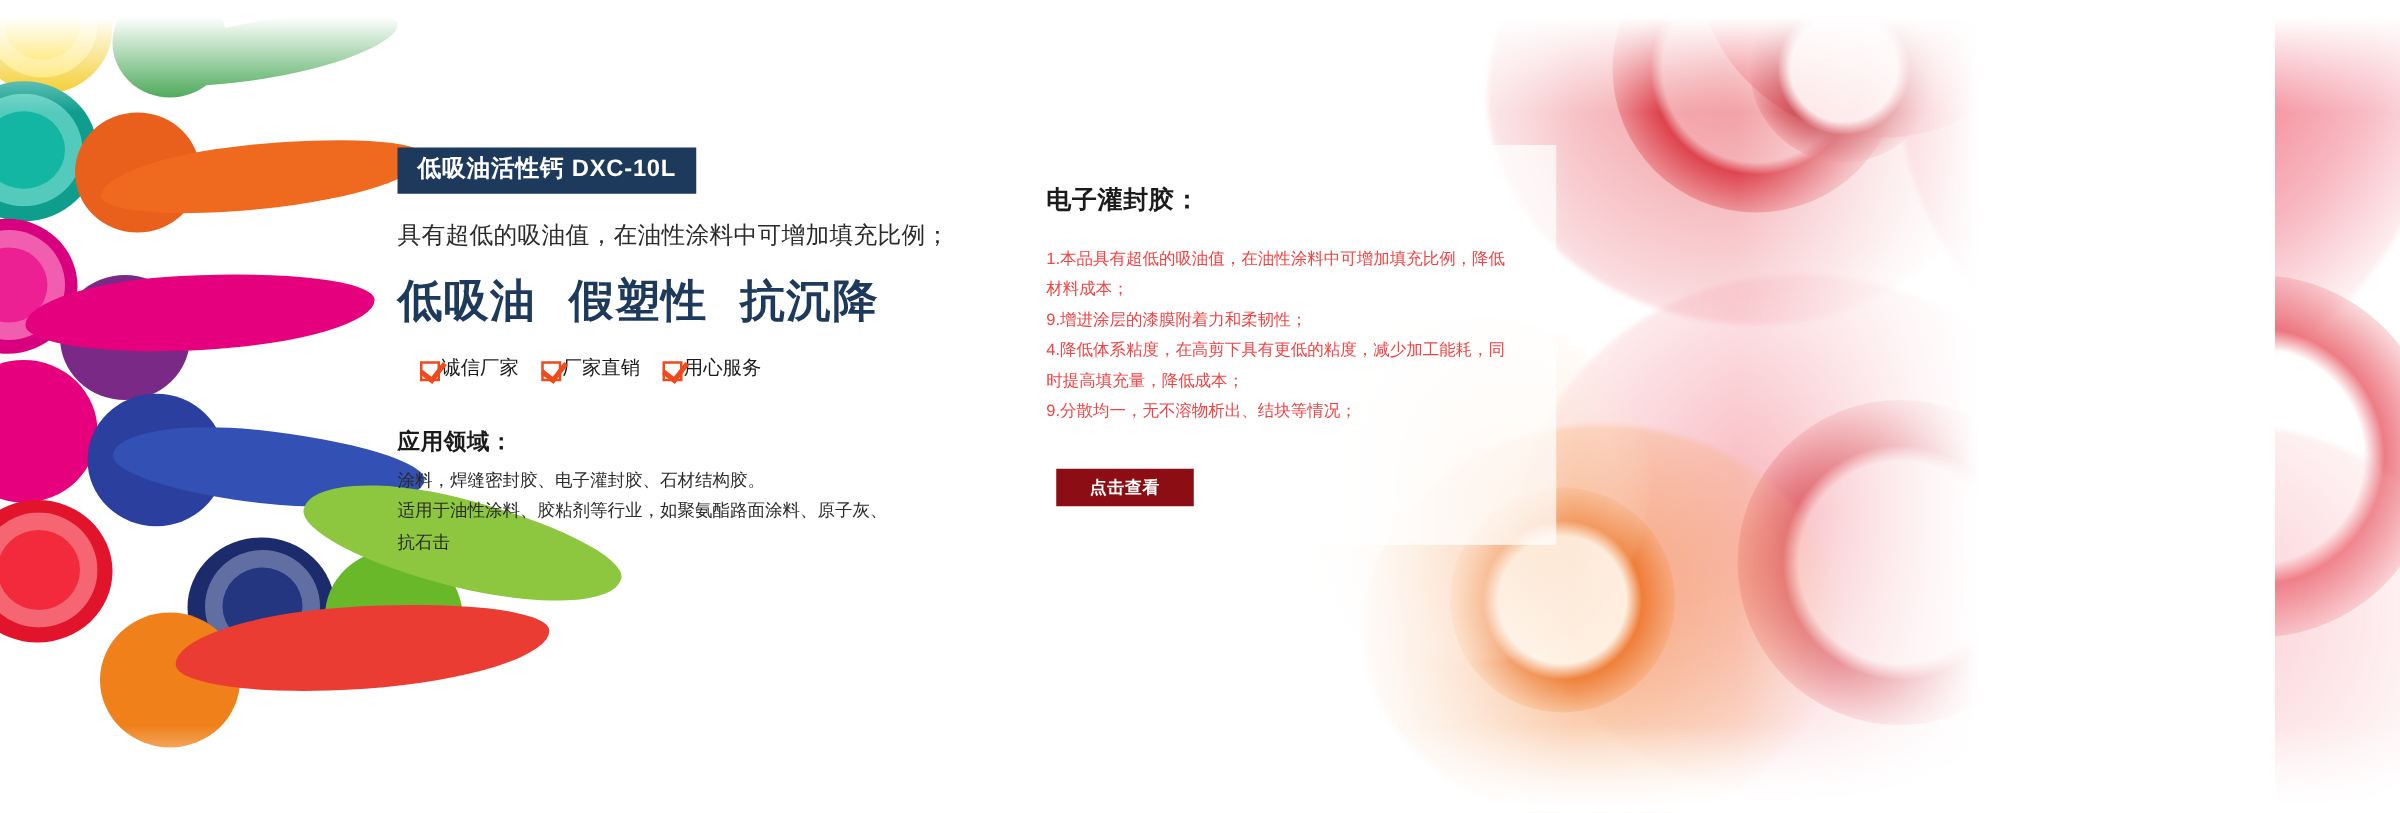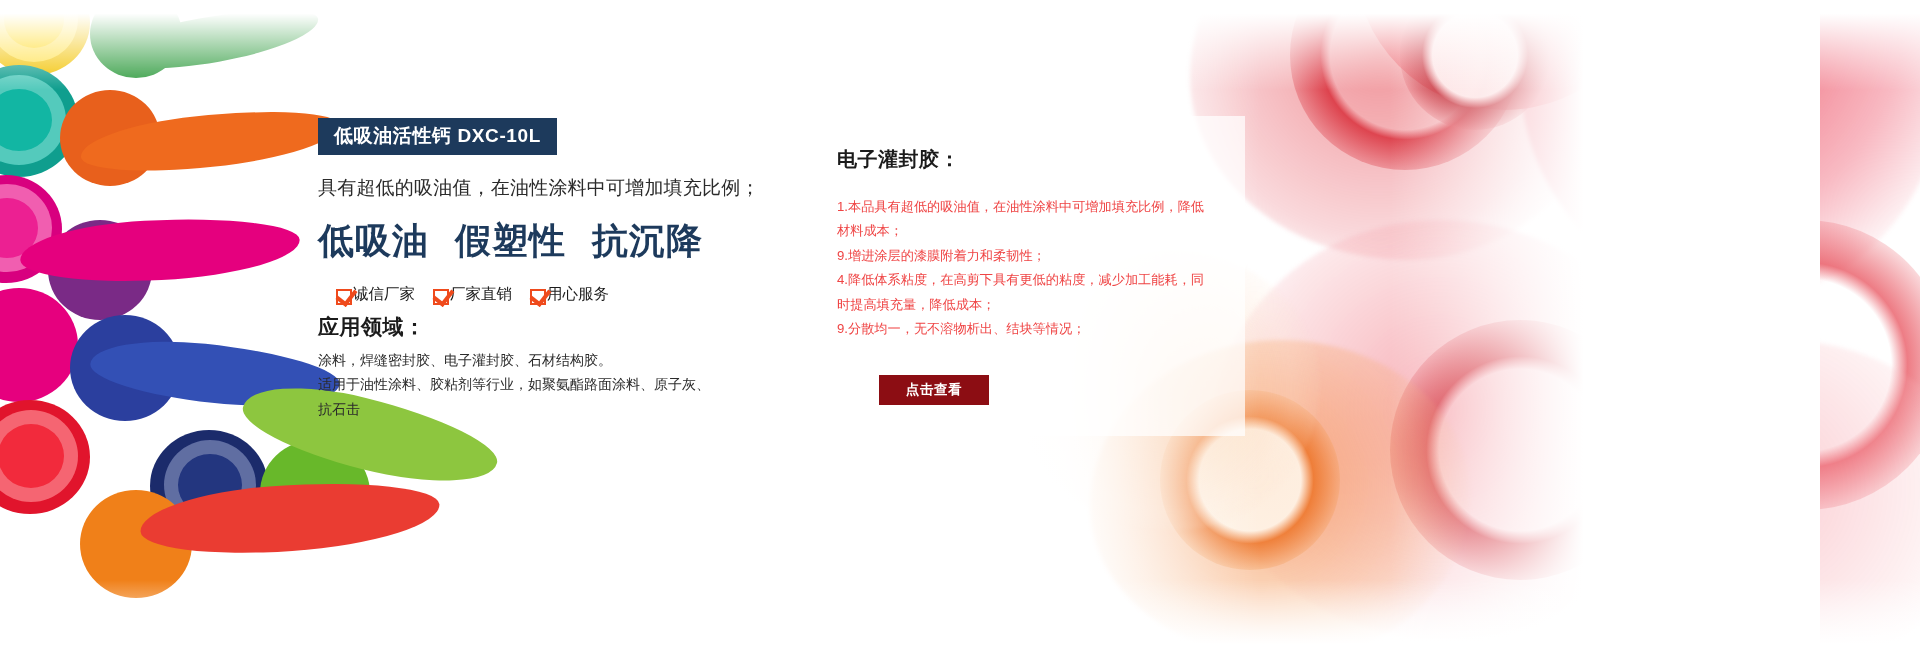--- a/index.html
+++ b/index.html
@@ -134,22 +134,22 @@
     content: "";
     position: absolute;
     left: 2px; top: -5px;
     width: 9px; height: 15px;
     border-right: 4px solid #ef4a1c;
     border-bottom: 4px solid #ef4a1c;
     transform: rotate(38deg);
   }
 
   .field-title {
-    margin-top: 8px;
-    font-size: 21px;
+    margin-top: 36px;
+    font-size: 18px;
     font-weight: bold;
     color: #1b1b1b;
     letter-spacing: 0.5px;
   }
   .field-desc {
     margin-top: 7px;
     font-size: 14px;
     line-height: 1.75;
     color: #2b2b2b;
     width: 400px;
@@ -173,21 +173,21 @@
   .panel-list {
     margin-top: 22px;
     font-size: 13.2px;
     line-height: 1.85;
     color: #ef4444;
     list-style: none;
   }
   .panel-list li { white-space: normal; }
   .cta {
     position: absolute;
-    left: 879px; top: 375px;
+    left: 845px; top: 375px;
     width: 110px; height: 30px;
     background: #8c0d13;
     color: #ffffff;
     font-size: 13.5px;
     font-weight: bold;
     letter-spacing: 0.6px;
     display: flex;
     align-items: center;
     justify-content: center;
     z-index: 25;

